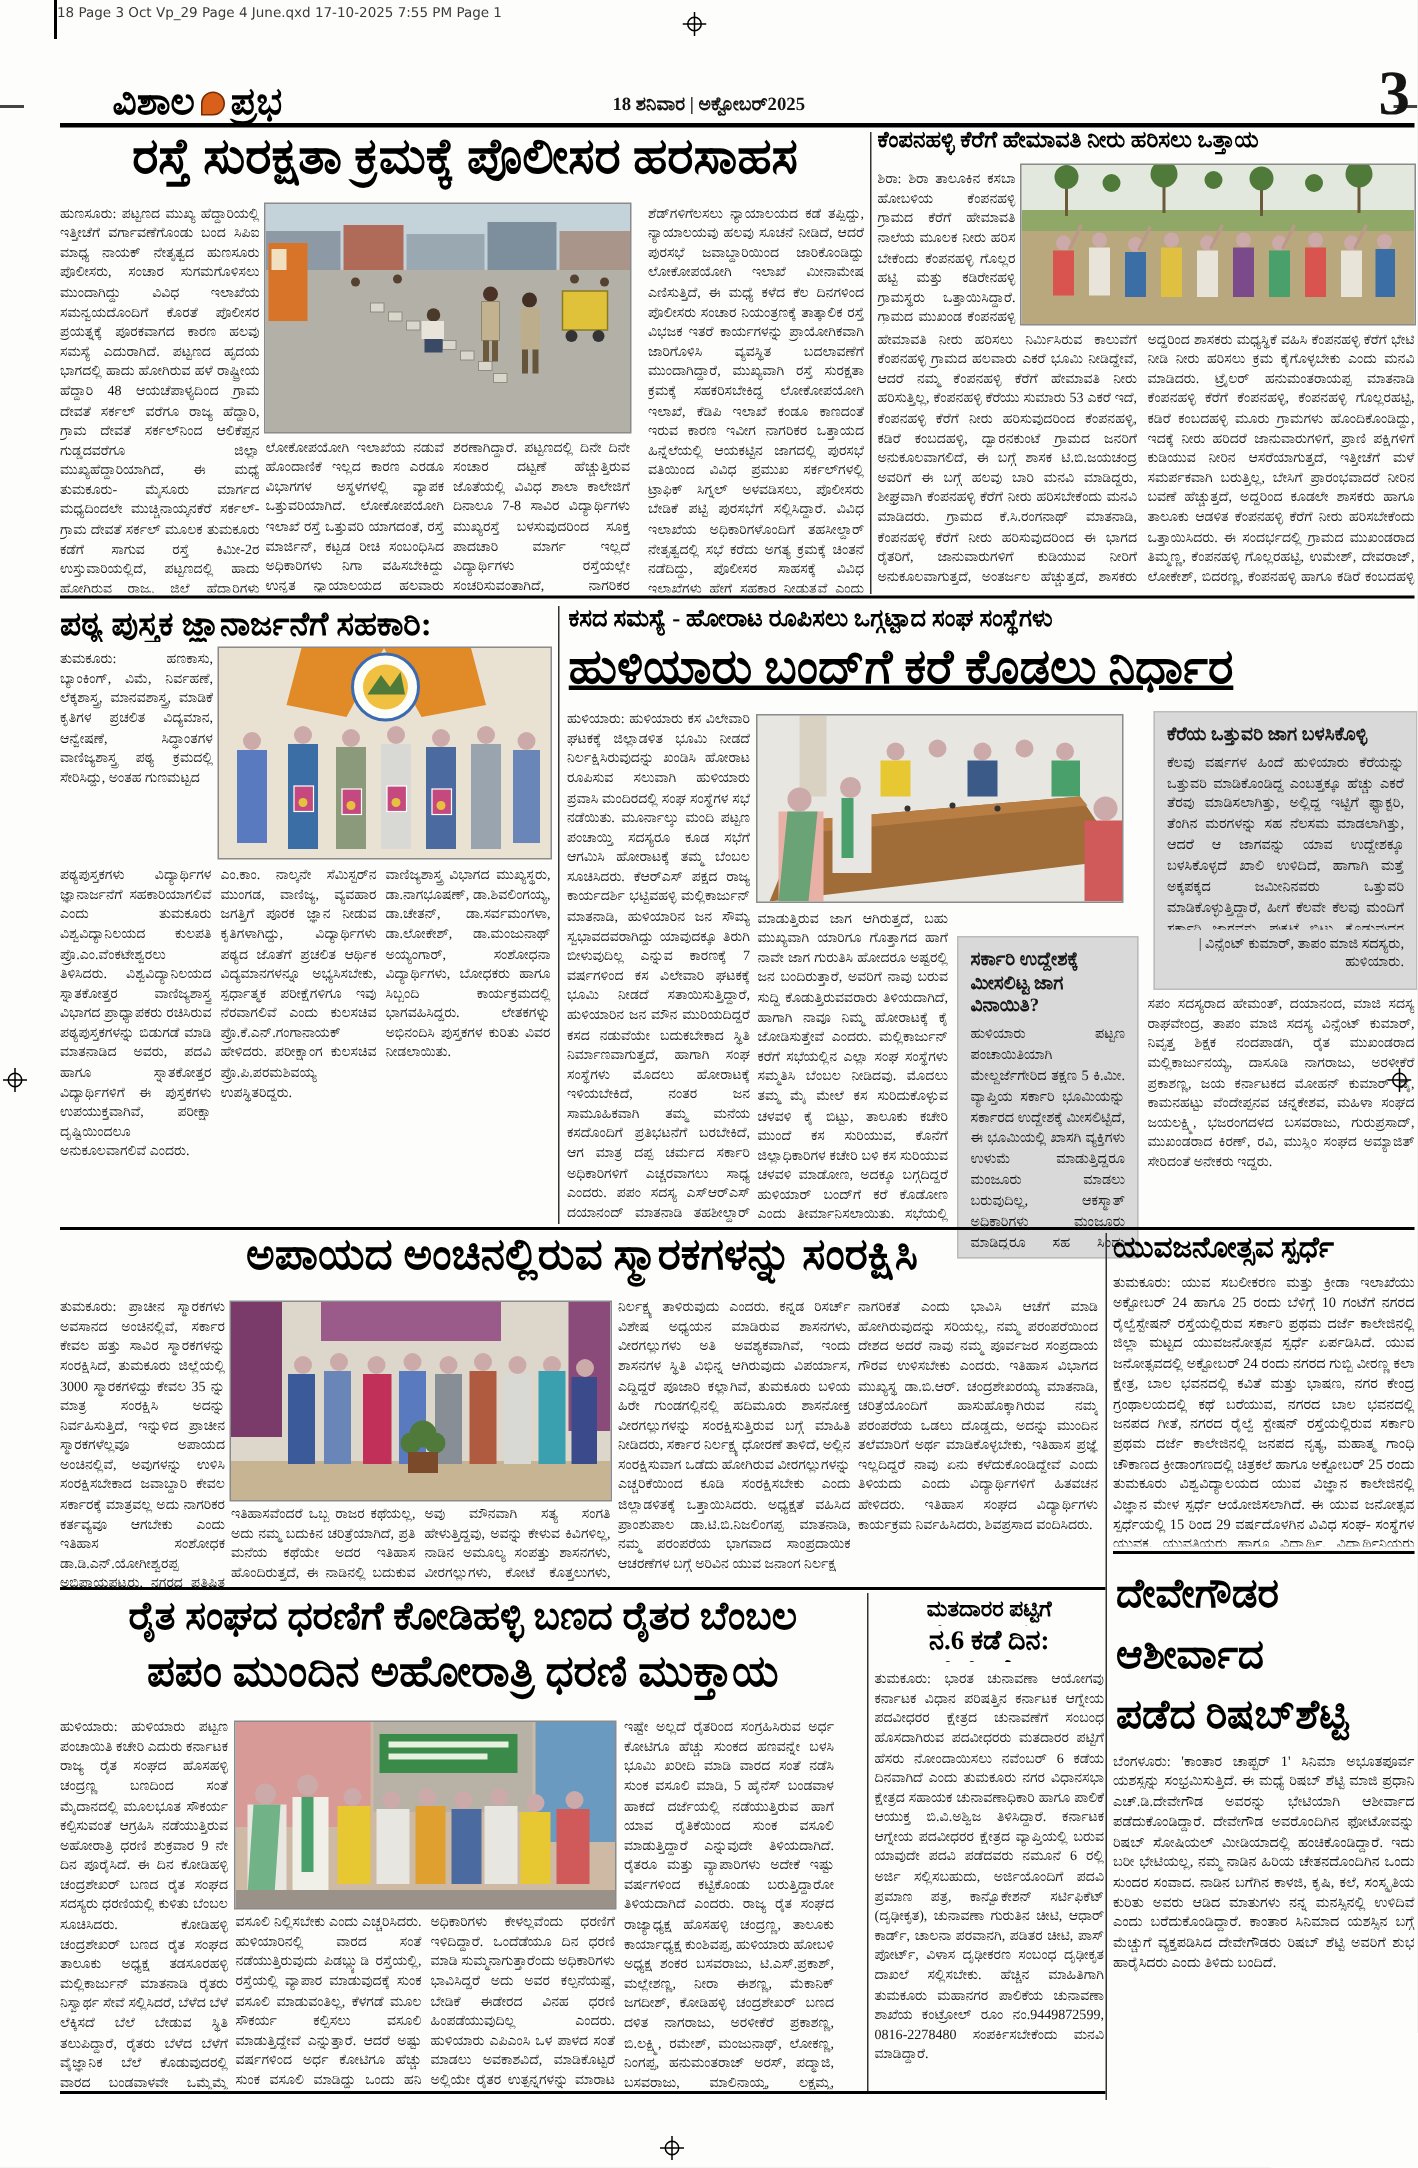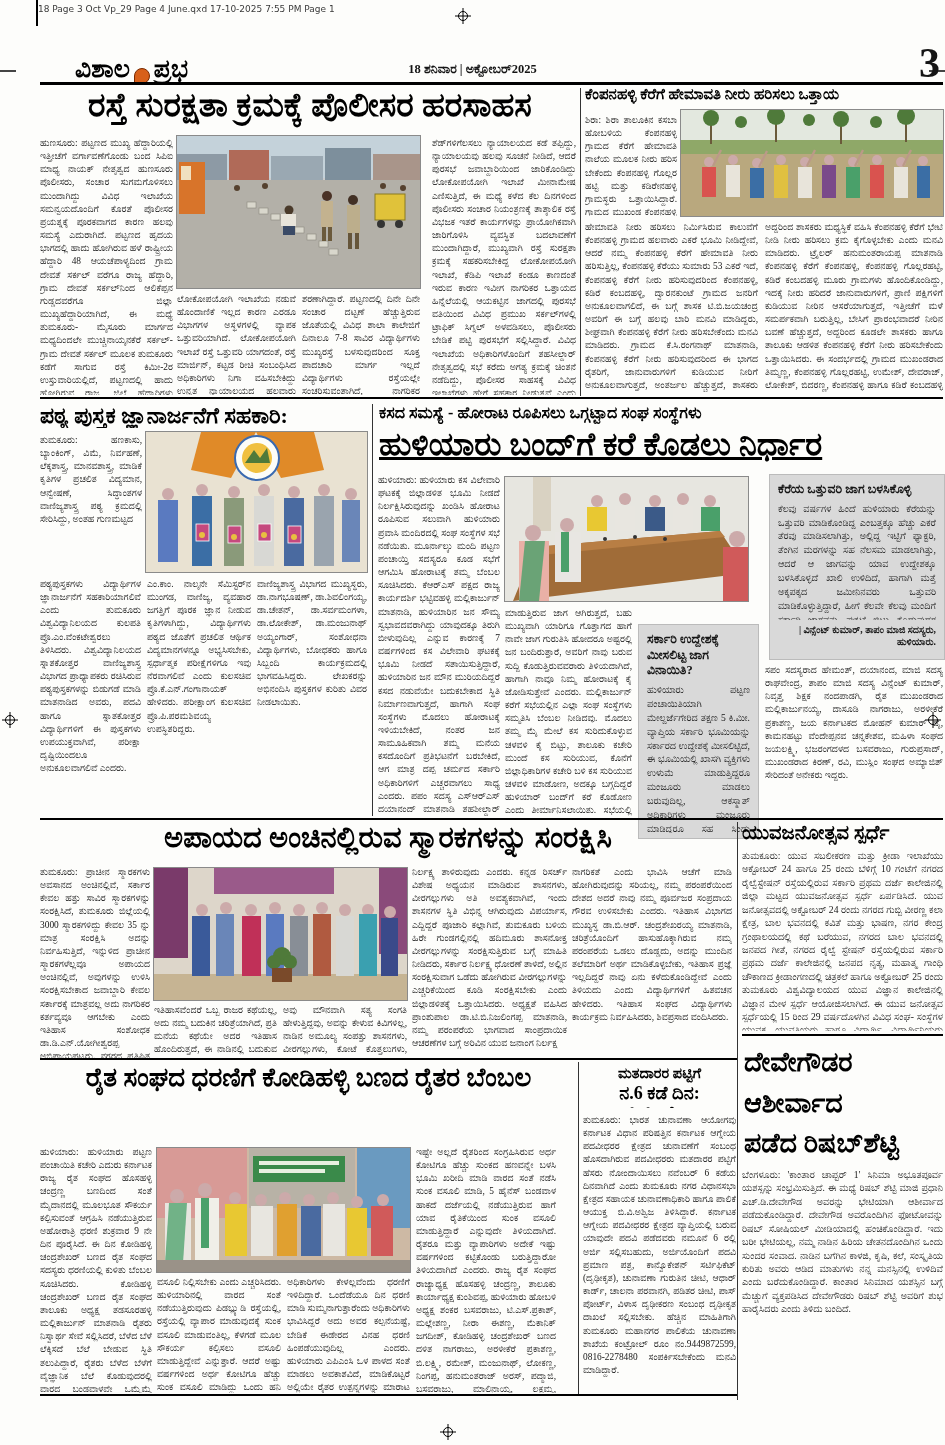--- a/index.html
+++ b/index.html
@@ -9,21 +9,21 @@
   .col{position:absolute;font-size:9.4px;line-height:1.40;text-align:justify;overflow:hidden;
        word-break:break-word;}
   .headline{position:absolute;font-weight:bold;color:#000;line-height:1.08;overflow:hidden;}
   .rule{position:absolute;background:#000;}
   .vdiv{position:absolute;width:1px;background:#333;}
   .photo{position:absolute;outline:1px solid #8a8a8a;overflow:hidden;background:#ccc;}
   .photo svg{display:block;width:100%;height:100%;}
   .graybox{position:absolute;background:#d9d9d9;border:1px solid #bbb;padding:7px 8px;overflow:hidden;}
   .graybox .bx-title{font-weight:bold;font-size:12.5px;line-height:1.25;margin-bottom:4px;}
   .graybox .bx-body{font-size:9.6px;line-height:1.45;text-align:justify;}
-  .graybox .bx-attr{font-size:9.6px;font-weight:bold;text-align:right;margin-top:4px;line-height:1.3;}
+  .graybox .bx-attr{font-size:9.6px;font-weight:normal;text-align:right;margin-top:4px;line-height:1.3;}
   .pre{white-space:pre-line;}
   .printline{position:absolute;font-family:"DejaVu Sans",sans-serif;font-size:9px;color:#3a3a3a;}
   .masthead-title{position:absolute;display:flex;align-items:center;gap:4px;font-weight:bold;
        font-size:25px;color:#000;}
   .cross{position:absolute;width:16px;height:16px;}
 </style>
 </head>
 <body>
 
 <div class="page">
@@ -54,21 +54,21 @@
       </svg>
   </div>
   <div class="cross" style="left:440px;top:1424px;">
     <svg viewBox="0 0 16 16">
         <circle cx="8" cy="8" r="4.5" fill="none" stroke="#000" stroke-width="1"></circle>
         <line x1="8" y1="0" x2="8" y2="16" stroke="#000" stroke-width="1"></line>
         <line x1="0" y1="8" x2="16" y2="8" stroke="#000" stroke-width="1"></line>
       </svg>
   </div>
 
-  <div class="masthead-title" style="left:75px;top:55px;align-items:flex-end;">
+  <div class="masthead-title" style="left:75px;top:55px;">
     <span>ವಿಶಾಲ</span>
     <span style="width:14px;height:14px;background:#d8601a;border-radius:50% 50% 50% 0;display:inline-block;border:1.5px solid #7a2a00;"></span>
     <span>ಪ್ರಭ</span>
   </div>
   <div class="abs" style="left:330px;top:62px;width:285px;text-align:center;font-weight:bold;font-size:12.5px;">18 ಶನಿವಾರ | ಅಕ್ಟೋಬರ್2025</div>
   <div class="abs" style="left:855px;top:42px;width:85px;text-align:right;font-size:42px;font-weight:bold;line-height:1;">3</div>
   <div class="rule" style="left:40px;top:82px;width:903px;height:2.5px;"></div>
 
   <div class="headline" style="left:42px;top:88px;width:536px;height:44px;font-size:33px;text-align:center;">ರಸ್ತೆ ಸುರಕ್ಷತಾ ಕ್ರಮಕ್ಕೆ ಪೊಲೀಸರ ಹರಸಾಹಸ</div>
   <div class="col" style="left:40px;top:137px;width:133px;height:258px;">ಹುಣಸೂರು: ಪಟ್ಟಣದ ಮುಖ್ಯ ಹೆದ್ದಾರಿಯಲ್ಲಿ ಇತ್ತೀಚೆಗೆ ವರ್ಗಾವಣೆಗೊಂಡು ಬಂದ ಸಿಪಿಐ ಮಾಧ್ಯ ನಾಯಕ್ ನೇತೃತ್ವದ ಹುಣಸೂರು ಪೊಲೀಸರು, ಸಂಚಾರ ಸುಗಮಗೊಳಿಸಲು ಮುಂದಾಗಿದ್ದು ವಿವಿಧ ಇಲಾಖೆಯ ಸಮನ್ವಯದೊಂದಿಗೆ ಕೊರತೆ ಪೊಲೀಸರ ಪ್ರಯತ್ನಕ್ಕೆ ಪೂರಕವಾಗದ ಕಾರಣ ಹಲವು ಸಮಸ್ಯೆ ಎದುರಾಗಿದೆ. ಪಟ್ಟಣದ ಹೃದಯ ಭಾಗದಲ್ಲಿ ಹಾದು ಹೋಗಿರುವ ಹಳೆ ರಾಷ್ಟ್ರೀಯ ಹೆದ್ದಾರಿ 48 ಆಯಚೆಪಾಳ್ಯದಿಂದ ಗ್ರಾಮ ದೇವತೆ ಸರ್ಕಲ್ ವರೆಗೂ ರಾಜ್ಯ ಹೆದ್ದಾರಿ, ಗ್ರಾಮ ದೇವತೆ ಸರ್ಕಲ್‌ನಿಂದ ಆಲಿಕೆಪ್ಪನ ಗುಡ್ಡದವರೆಗೂ ಜಿಲ್ಲಾ ಮುಖ್ಯಹೆದ್ದಾರಿಯಾಗಿದೆ, ಈ ಮಧ್ಯೆ ತುಮಕೂರು- ಮೈಸೂರು ಮಾರ್ಗದ ಮಧ್ಯದಿಂದಲೇ ಮುಚ್ಚಿನಾಯ್ಕನಕೆರೆ ಸರ್ಕಲ್- ಗ್ರಾಮ ದೇವತೆ ಸರ್ಕಲ್ ಮೂಲಕ ತುಮಕೂರು ಕಡೆಗೆ ಸಾಗುವ ರಸ್ತೆ ಕಿಮೀ-2ರ ಉಸ್ತುವಾರಿಯಲ್ಲಿದೆ, ಪಟ್ಟಣದಲ್ಲಿ ಹಾದು ಹೋಗಿರುವ ರಾಜ್ಯ, ಜಿಲ್ಲೆ ಹೆದ್ದಾರಿಗಳು ಲೋಕೋಪಯೋಗಿ ಇಲಾಖೆಯಿಂದ ಅಥವಾ ನಿರ್ವಹಣೆ ಪುರಸಭೆಗೆ ಸೇರಿದೆ, ಒಂದೆ ಜಾಗಕ್ಕೆ ಇಬ್ಬರು ಮಾಲೀಕರೆನಿಸಿಕೊಳ್ಳುವ ಕಾರಣ, ರಸ್ತೆ ಒತ್ತುವರಿ, ಬೀದಿಬದಿ ಅನಧಿಕೃತ ಕಟ್ಟಡ ನಿರ್ಮಾಣ, ಬೇಲಿ ನಿರ್ಮಾಣ ತೆರವು ಕಾರ್ಯಾಚರಣೆ ಪ್ರಹಸನವಾಗಿದೆ.</div>
@@ -218,21 +218,21 @@
       <g fill="#e8c040">
           <circle cx="56" cy="103" r="3"></circle>
           <circle cx="88" cy="105" r="3"></circle>
           <circle cx="118" cy="103" r="3"></circle>
           <circle cx="148" cy="105" r="3"></circle>
         </g>
     </svg>
   </div>
   <div class="col" style="left:40px;top:578px;width:101px;height:237px;">ಪಠ್ಯಪುಸ್ತಕಗಳು ವಿದ್ಯಾರ್ಥಿಗಳ ಜ್ಞಾನಾರ್ಜನೆಗೆ ಸಹಕಾರಿಯಾಗಲಿವೆ ಎಂದು ತುಮಕೂರು ವಿಶ್ವವಿದ್ಯಾನಿಲಯದ ಕುಲಪತಿ ಪ್ರೊ.ಎಂ.ವೆಂಕಟೇಶ್ವರಲು ತಿಳಿಸಿದರು. ವಿಶ್ವವಿದ್ಯಾನಿಲಯದ ಸ್ನಾತಕೋತ್ತರ ವಾಣಿಜ್ಯಶಾಸ್ತ್ರ ವಿಭಾಗದ ಪ್ರಾಧ್ಯಾಪಕರು ರಚಿಸಿರುವ ಪಠ್ಯಪುಸ್ತಕಗಳನ್ನು ಬಿಡುಗಡೆ ಮಾಡಿ ಮಾತನಾಡಿದ ಅವರು, ಪದವಿ ಹಾಗೂ ಸ್ನಾತಕೋತ್ತರ ವಿದ್ಯಾರ್ಥಿಗಳಿಗೆ ಈ ಪುಸ್ತಕಗಳು ಉಪಯುಕ್ತವಾಗಿವೆ, ಪರೀಕ್ಷಾ ದೃಷ್ಟಿಯಿಂದಲೂ ಅನುಕೂಲವಾಗಲಿವೆ ಎಂದರು.</div>
   <div class="col" style="left:147px;top:578px;width:104px;height:237px;">ಎಂ.ಕಾಂ. ನಾಲ್ಕನೇ ಸೆಮಿಸ್ಟರ್‌ನ ಮುಂಗಡ, ವಾಣಿಜ್ಯ, ವ್ಯವಹಾರ ಜಗತ್ತಿಗೆ ಪೂರಕ ಜ್ಞಾನ ನೀಡುವ ಕೃತಿಗಳಾಗಿದ್ದು, ವಿದ್ಯಾರ್ಥಿಗಳು ಪಠ್ಯದ ಜೊತೆಗೆ ಪ್ರಚಲಿತ ಆರ್ಥಿಕ ವಿದ್ಯಮಾನಗಳನ್ನೂ ಅಭ್ಯಸಿಸಬೇಕು, ಸ್ಪರ್ಧಾತ್ಮಕ ಪರೀಕ್ಷೆಗಳಿಗೂ ಇವು ನೆರವಾಗಲಿವೆ ಎಂದು ಕುಲಸಚಿವ ಪ್ರೊ.ಕೆ.ಎನ್.ಗಂಗಾನಾಯಕ್ ಹೇಳಿದರು. ಪರೀಕ್ಷಾಂಗ ಕುಲಸಚಿವ ಪ್ರೊ.ಪಿ.ಪರಮಶಿವಯ್ಯ ಉಪಸ್ಥಿತರಿದ್ದರು.</div>
-  <div class="col" style="left:257px;top:578px;width:110px;height:237px;">ವಾಣಿಜ್ಯಶಾಸ್ತ್ರ ವಿಭಾಗದ ಮುಖ್ಯಸ್ಥರು, ಡಾ.ನಾಗಭೂಷಣ್, ಡಾ.ಶಿವಲಿಂಗಯ್ಯ, ಡಾ.ಚೇತನ್, ಡಾ.ಸರ್ವಮಂಗಳಾ, ಡಾ.ಲೋಕೇಶ್, ಡಾ.ಮಂಜುನಾಥ್ ಅಯ್ಯಂಗಾರ್, ಸಂಶೋಧನಾ ವಿದ್ಯಾರ್ಥಿಗಳು, ಬೋಧಕರು ಹಾಗೂ ಸಿಬ್ಬಂದಿ ಕಾರ್ಯಕ್ರಮದಲ್ಲಿ ಭಾಗವಹಿಸಿದ್ದರು. ಲೇಖಕರನ್ನು ಅಭಿನಂದಿಸಿ ಪುಸ್ತಕಗಳ ಕುರಿತು ವಿವರ ನೀಡಲಾಯಿತು.</div>
+  <div class="col" style="left:257px;top:578px;width:110px;height:237px;">ವಾಣಿಜ್ಯಶಾಸ್ತ್ರ ವಿಭಾಗದ ಮುಖ್ಯಸ್ಥರು, ಡಾ.ನಾಗಭೂಷಣ್, ಡಾ.ಶಿವಲಿಂಗಯ್ಯ, ಡಾ.ಚೇತನ್, ಡಾ.ಸರ್ವಮಂಗಳಾ, ಡಾ.ಲೋಕೇಶ್, ಡಾ.ಮಂಜುನಾಥ್ ಅಯ್ಯಂಗಾರ್, ಸಂಶೋಧನಾ ವಿದ್ಯಾರ್ಥಿಗಳು, ಬೋಧಕರು ಹಾಗೂ ಸಿಬ್ಬಂದಿ ಕಾರ್ಯಕ್ರಮದಲ್ಲಿ ಭಾಗವಹಿಸಿದ್ದರು. ಲೇತಕಗಳ್ನು ಅಭಿನಂದಿಸಿ ಪುಸ್ತಕಗಳ ಕುರಿತು ವಿವರ ನೀಡಲಾಯಿತು.</div>
   <div class="vdiv" style="left:372px;top:404px;height:412px;"></div>
 
   <div class="headline" style="left:379px;top:404px;width:560px;height:21px;font-size:16px;">ಕಸದ ಸಮಸ್ಯೆ - ಹೋರಾಟ ರೂಪಿಸಲು ಒಗ್ಗಟ್ಟಾದ ಸಂಘ ಸಂಸ್ಥೆಗಳು</div>
   <div class="headline" style="left:379px;top:427px;width:564px;height:40px;font-size:32px;text-decoration:underline;">ಹುಳಿಯಾರು ಬಂದ್‌ಗೆ ಕರೆ ಕೊಡಲು ನಿರ್ಧಾರ</div>
   <div class="col" style="left:378px;top:474px;width:122px;height:342px;">ಹುಳಿಯಾರು: ಹುಳಿಯಾರು ಕಸ ವಿಲೇವಾರಿ ಘಟಕಕ್ಕೆ ಜಿಲ್ಲಾಡಳಿತ ಭೂಮಿ ನೀಡದೆ ನಿರ್ಲಕ್ಷಿಸಿರುವುದನ್ನು ಖಂಡಿಸಿ ಹೋರಾಟ ರೂಪಿಸುವ ಸಲುವಾಗಿ ಹುಳಿಯಾರು ಪ್ರವಾಸಿ ಮಂದಿರದಲ್ಲಿ ಸಂಘ ಸಂಸ್ಥೆಗಳ ಸಭೆ ನಡೆಯಿತು. ಮೂರ್ನಾಲ್ಕು ಮಂದಿ ಪಟ್ಟಣ ಪಂಚಾಯ್ತಿ ಸದಸ್ಯರೂ ಕೂಡ ಸಭೆಗೆ ಆಗಮಿಸಿ ಹೋರಾಟಕ್ಕೆ ತಮ್ಮ ಬೆಂಬಲ ಸೂಚಿಸಿದರು. ಕೆಆರ್‌ಎಸ್ ಪಕ್ಷದ ರಾಜ್ಯ ಕಾರ್ಯದರ್ಶಿ ಭಟ್ಟಿವಹಳ್ಳಿ ಮಲ್ಲಿಕಾರ್ಜುನ್ ಮಾತನಾಡಿ, ಹುಳಿಯಾರಿನ ಜನ ಸೌಮ್ಯ ಸ್ವಭಾವದವರಾಗಿದ್ದು ಯಾವುದಕ್ಕೂ ತಿರುಗಿ ಬೀಳುವುದಿಲ್ಲ ಎನ್ನುವ ಕಾರಣಕ್ಕೆ 7 ವರ್ಷಗಳಿಂದ ಕಸ ವಿಲೇವಾರಿ ಘಟಕಕ್ಕೆ ಭೂಮಿ ನೀಡದೆ ಸತಾಯಿಸುತ್ತಿದ್ದಾರೆ, ಹುಳಿಯಾರಿನ ಜನ ಮೌನ ಮುರಿಯದಿದ್ದರೆ ಕಸದ ನಡುವೆಯೇ ಬದುಕಬೇಕಾದ ಸ್ಥಿತಿ ನಿರ್ಮಾಣವಾಗುತ್ತದೆ, ಹಾಗಾಗಿ ಸಂಘ ಸಂಸ್ಥೆಗಳು ಮೊದಲು ಹೋರಾಟಕ್ಕೆ ಇಳಿಯಬೇಕಿದೆ, ನಂತರ ಜನ ಸಾಮೂಹಿಕವಾಗಿ ತಮ್ಮ ಮನೆಯ ಕಸದೊಂದಿಗೆ ಪ್ರತಿಭಟನೆಗೆ ಬರಬೇಕಿದೆ, ಆಗ ಮಾತ್ರ ದಪ್ಪ ಚರ್ಮದ ಸರ್ಕಾರಿ ಅಧಿಕಾರಿಗಳಿಗೆ ಎಚ್ಚರವಾಗಲು ಸಾಧ್ಯ ಎಂದರು. ಪಪಂ ಸದಸ್ಯ ಎಸ್‌ಆರ್‌ಎಸ್ ದಯಾನಂದ್ ಮಾತನಾಡಿ ತಹಶೀಲ್ದಾರ್ ಮತ್ತು ಜಿಲ್ಲಾಧಿಕಾರಿಗಳ ಬಳಿ ಮುದ್ದು ಪಪಂ ಸದಸ್ಯರೇ ಹೋಗಿ ಮನವಿ ಮಾಡಿದರೂ ಕಸ ವಿಲೇವಾರಿಗೆ ಜಾಗ ಕೊಟ್ಟಿಲ್ಲ, ನಮ್ಮ ನಿಯೋಗ ಹೋದಾಗೆಲ್ಲ ಒಂದೊಂದು ಕಡೆ ಜಾಗ ಹೇಳಿ ಕಳುಹಿಸುತ್ತಾರೆ, ಅಲ್ಲಿಗೆ ಹೋಗಿ ನೋಡಿದರೆ ಅದಕ್ಕೂ ಜಾಗವಾಗಿರುತ್ತದೆ, ಇಲ್ಲಾ ರೈತರು ಸಾಗುವಳಿ</div>
   <div class="photo" style="left:505px;top:477px;width:243px;height:124px;">
     <svg viewBox="0 0 243 124" preserveAspectRatio="none">
       <rect width="243" height="124" fill="#e7e6e0"></rect>
       <rect x="28" y="0" width="18" height="54" fill="#d9d2c2"></rect>
       <g fill="#caa">
@@ -331,20 +331,21 @@
   <div class="rule" style="left:742px;top:1034px;width:201px;height:1.5px;"></div>
 
   <div class="headline pre" style="left:744px;top:1042px;width:199px;height:122px;font-size:27px;line-height:1.5;">ದೇವೇಗೌಡರ
 ಆಶೀರ್ವಾದ
 ಪಡೆದ ರಿಷಬ್‌ಶೆಟ್ಟಿ</div>
   <div class="col" style="left:742px;top:1168px;width:201px;height:232px;font-size:9.6px;">ಬೆಂಗಳೂರು: 'ಕಾಂತಾರ ಚಾಪ್ಟರ್ 1' ಸಿನಿಮಾ ಅಭೂತಪೂರ್ವ ಯಶಸ್ಸನ್ನು ಸಂಭ್ರಮಿಸುತ್ತಿದೆ. ಈ ಮಧ್ಯೆ ರಿಷಬ್ ಶೆಟ್ಟಿ ಮಾಜಿ ಪ್ರಧಾನಿ ಎಚ್.ಡಿ.ದೇವೇಗೌಡ ಅವರನ್ನು ಭೇಟಿಯಾಗಿ ಆಶೀರ್ವಾದ ಪಡೆದುಕೊಂಡಿದ್ದಾರೆ. ದೇವೇಗೌಡ ಅವರೊಂದಿಗಿನ ಫೋಟೋವನ್ನು ರಿಷಬ್ ಸೋಷಿಯಲ್ ಮೀಡಿಯಾದಲ್ಲಿ ಹಂಚಿಕೊಂಡಿದ್ದಾರೆ. ಇದು ಬರೀ ಭೇಟಿಯಲ್ಲ, ನಮ್ಮ ನಾಡಿನ ಹಿರಿಯ ಚೇತನದೊಂದಿಗಿನ ಒಂದು ಸುಂದರ ಸಂವಾದ. ನಾಡಿನ ಬಗೆಗಿನ ಕಾಳಜಿ, ಕೃಷಿ, ಕಲೆ, ಸಂಸ್ಕೃತಿಯ ಕುರಿತು ಅವರು ಆಡಿದ ಮಾತುಗಳು ನನ್ನ ಮನಸ್ಸಿನಲ್ಲಿ ಉಳಿದಿವೆ ಎಂದು ಬರೆದುಕೊಂಡಿದ್ದಾರೆ. ಕಾಂತಾರ ಸಿನಿಮಾದ ಯಶಸ್ಸಿನ ಬಗ್ಗೆ ಮೆಚ್ಚುಗೆ ವ್ಯಕ್ತಪಡಿಸಿದ ದೇವೇಗೌಡರು ರಿಷಬ್ ಶೆಟ್ಟಿ ಅವರಿಗೆ ಶುಭ ಹಾರೈಸಿದರು ಎಂದು ತಿಳಿದು ಬಂದಿದೆ.</div>
 
   <div class="rule" style="left:40px;top:1058px;width:697px;height:1.5px;"></div>
 
   <div class="headline" style="left:40px;top:1064px;width:537px;height:34px;font-size:26px;text-align:center;font-family:Liberation Serif, serif;">ರೈತ ಸಂಘದ ಧರಣಿಗೆ ಕೋಡಿಹಳ್ಳಿ ಬಣದ ರೈತರ ಬೆಂಬಲ</div>
+  <div class="headline" style="left:40px;top:1100px;width:537px;height:40px;font-size:29px;text-align:center;">ಪಪಂ ಮುಂದಿನ ಅಹೋರಾತ್ರಿ ಧರಣಿ ಮುಕ್ತಾಯ</div>
   <div class="col" style="left:40px;top:1146px;width:112px;height:247px;">ಹುಳಿಯಾರು: ಹುಳಿಯಾರು ಪಟ್ಟಣ ಪಂಚಾಯಿತಿ ಕಚೇರಿ ಎದುರು ಕರ್ನಾಟಕ ರಾಜ್ಯ ರೈತ ಸಂಘದ ಹೊಸಹಳ್ಳಿ ಚಂದ್ರಣ್ಣ ಬಣದಿಂದ ಸಂತೆ ಮೈದಾನದಲ್ಲಿ ಮೂಲಭೂತ ಸೌಕರ್ಯ ಕಲ್ಪಿಸುವಂತೆ ಆಗ್ರಹಿಸಿ ನಡೆಯುತ್ತಿರುವ ಅಹೋರಾತ್ರಿ ಧರಣಿ ಶುಕ್ರವಾರ 9 ನೇ ದಿನ ಪೂರೈಸಿದೆ. ಈ ದಿನ ಕೋಡಿಹಳ್ಳಿ ಚಂದ್ರಶೇಖರ್ ಬಣದ ರೈತ ಸಂಘದ ಸದಸ್ಯರು ಧರಣಿಯಲ್ಲಿ ಕುಳಿತು ಬೆಂಬಲ ಸೂಚಿಸಿದರು. ಕೋಡಿಹಳ್ಳಿ ಚಂದ್ರಶೇಖರ್ ಬಣದ ರೈತ ಸಂಘದ ತಾಲೂಕು ಅಧ್ಯಕ್ಷ ತಡಸೂರಹಳ್ಳಿ ಮಲ್ಲಿಕಾರ್ಜುನ್ ಮಾತನಾಡಿ ರೈತರು ನಿಸ್ವಾರ್ಥ ಸೇವೆ ಸಲ್ಲಿಸಿದರೆ, ಬೆಳೆದ ಬೆಳೆ ಲೆಕ್ಕಿಸದೆ ಬೆಲೆ ಬೇಡುವ ಸ್ಥಿತಿ ತಲುಪಿದ್ದಾರೆ, ರೈತರು ಬೆಳೆದ ಬೆಳೆಗೆ ವೈಜ್ಞಾನಿಕ ಬೆಲೆ ಕೊಡುವುದರಲ್ಲಿ ವಾರದ ಬಂಡವಾಳವೇ ಒಮ್ಮೆಮ್ಮೆ ಸಿಗುವುದಿಲ್ಲ. ಅಂತಹದರಲ್ಲಿ ರೈತರಿಂದ ಪಂಚಾಯ್ತಿ ಸುಂಕ ವಸೂಲಿ ಮಾಡುವುದು ಸರಿಯಲ್ಲ ಎಂದು ಗುಂಡಿ ಮಾಡಿ ತಡೆಯಲಾಗಿತ್ತು, ಈಗ ಮತ್ತೆ ರೈತರಿಂದ ಸುಲಿಗೆ ಮಾಡುತ್ತಿದ್ದಾರೆ, ಅಧಿಕಾರಿಗಳು ರೈತರಿಂದ ಸುಂಕ</div>
   <div class="photo" style="left:157px;top:1148px;width:253px;height:124px;">
     <svg viewBox="0 0 253 124" preserveAspectRatio="none">
       <rect width="253" height="124" fill="#cdb9a4"></rect>
       <rect x="0" y="0" width="90" height="70" fill="#d89a96"></rect>
       <rect x="200" y="0" width="53" height="80" fill="#6a9ac0"></rect>
       <rect x="92" y="0" width="106" height="60" fill="#b8b2a6"></rect>
       <rect x="96" y="8" width="92" height="26" fill="#3a8a4a"></rect>
         <rect x="102" y="13" width="80" height="4" fill="#e8f0e0"></rect>
         <rect x="102" y="21" width="66" height="4" fill="#e8f0e0"></rect>

